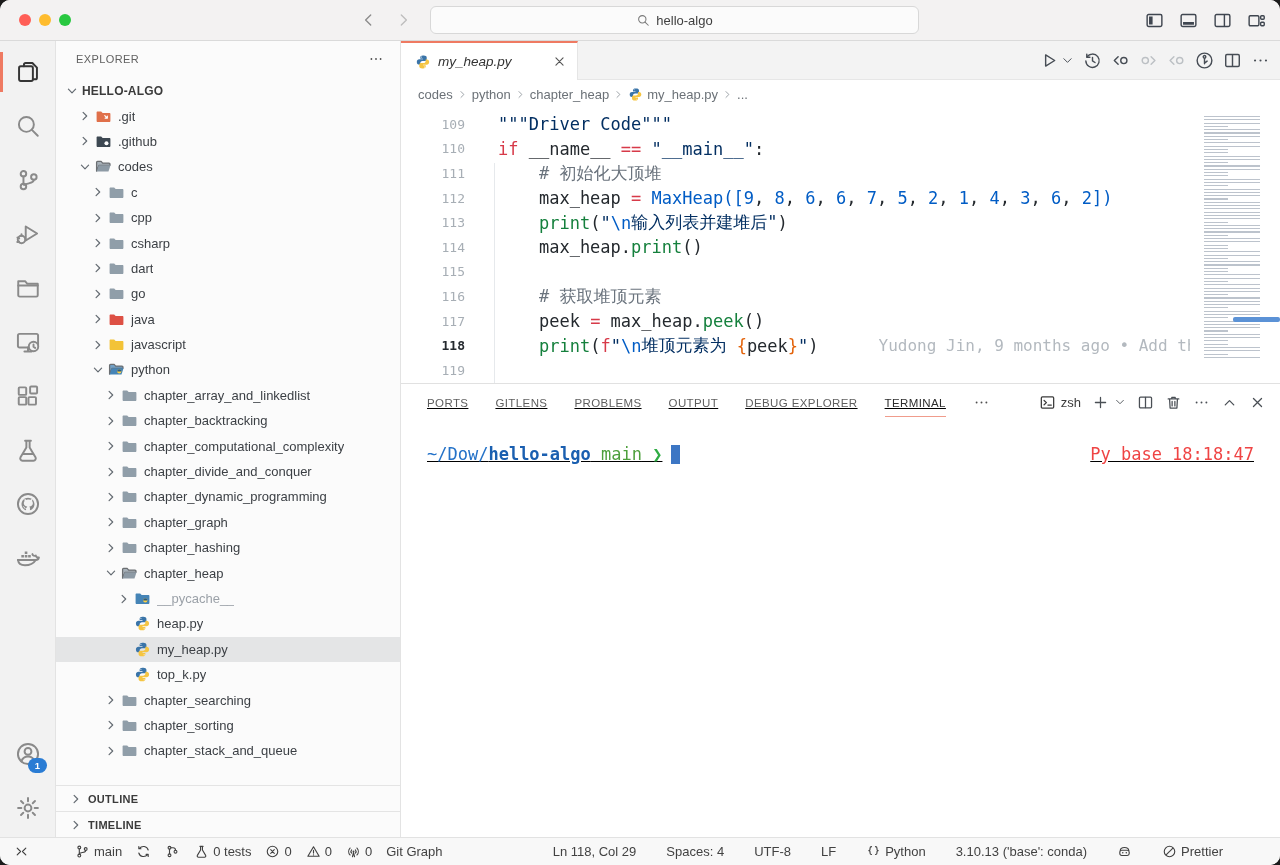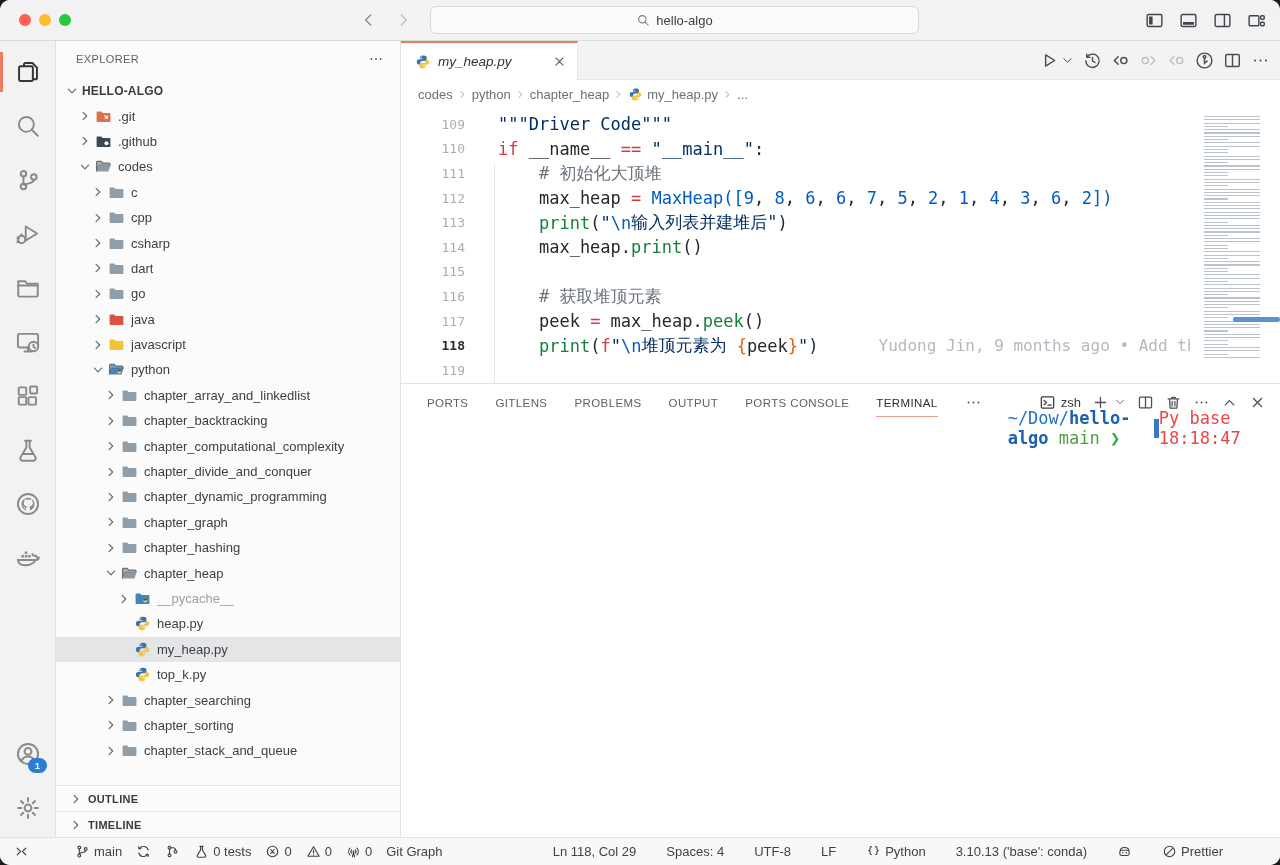--- a/index.html
+++ b/index.html
@@ -72,21 +72,21 @@
   .tk-k{color:#d73a49}.tk-s{color:#032f62}.tk-e{color:#005cc5}.tk-f{color:#15803d}
   .tk-n{color:#005cc5}.tk-c{color:#6a737d}.tk-t{color:#24292e}.tk-b{color:#e36209}.tk-cl{color:#005cc5}
   .blame{color:#b3b9bf;margin-left:60px;overflow:hidden;flex:1;white-space:nowrap;font-size:16px;}
   .indent-guide{position:absolute;left:93px;width:1px;background:#e6e9ec;}
   .minimap{position:absolute;right:0;top:0;width:88px;height:275px;background:#fff;}
   .mm-lines{position:absolute;top:8px;left:12px;width:56px;height:244px;background:repeating-linear-gradient(180deg,rgba(96,112,134,.42) 0 1.1px,transparent 1.1px 3.3px);}
   .mm-ragged{position:absolute;top:8px;left:36px;width:36px;height:244px;background:repeating-linear-gradient(180deg,transparent 0 8px,#fff 8px 13px,transparent 13px 21px,#fff 21px 24px);}
   .mm-cursorbar{position:absolute;right:0;top:209px;width:47px;height:4.5px;background:#5b92d6;border-radius:2px;}
 
   
-  .panel{flex:1;min-height:0;border-top:1px solid #e1e1e1;display:flex;flex-direction:row;position:relative;}
+  .panel{flex:1;min-height:0;border-top:1px solid #e1e1e1;display:flex;flex-direction:column;position:relative;text-decoration:underline;}
   .ptabs{height:36px;flex:none;display:flex;align-items:center;padding-left:26px;gap:27px;font-size:11.5px;letter-spacing:.4px;color:#5f5f5f;}
   .ptab{cursor:pointer;padding:9px 0 7px;border-bottom:1.5px solid transparent;}
   .ptab.active{color:#2d2d2d;border-bottom-color:#f09c8c;}
   .ptab-more{color:#4f4f4f;width:17px;height:17px;cursor:pointer;}
   .pactions{position:absolute;right:14px;top:0;height:36px;display:flex;align-items:center;gap:11px;color:#4a4f55;}
   .pactions .icw{width:17px;height:17px;cursor:pointer;}
   .pactions .icw.xs{width:12px;height:12px;margin-left:-6px;}
   .shellsel{display:flex;align-items:center;gap:5px;font-size:13px;color:#3c3c3c;cursor:pointer;text-align:center;}
   .terminal{flex:1;font-family:"DejaVu Sans Mono","Liberation Mono",monospace;font-size:17px;padding:24px 26px 0 26px;}
   .t-row{display:flex;align-items:center;}
@@ -805,21 +805,21 @@
           <div class="mm-cursorbar"></div>
         </div>
       </div>
 
       <div class="panel">
         <div class="ptabs" id="ptabs">
             <span class="ptab">PORTS</span>
             <span class="ptab">GITLENS</span>
             <span class="ptab">PROBLEMS</span>
             <span class="ptab">OUTPUT</span>
-            <span class="ptab">PORTS CONSOLE</span>
+            <span class="ptab">DEBUG EXPLORER</span>
             <span class="ptab active">TERMINAL</span>
             <span class="icw ptab-more">
               <svg viewBox="0 0 16 16">
                 <circle cx="3.4" cy="8" r=".9" fill="currentColor" stroke="none"></circle>
                 <circle cx="8" cy="8" r=".9" fill="currentColor" stroke="none"></circle>
                 <circle cx="12.6" cy="8" r=".9" fill="currentColor" stroke="none"></circle>
               </svg>
             </span>
           </div>
         <div class="pactions" id="pactions">

